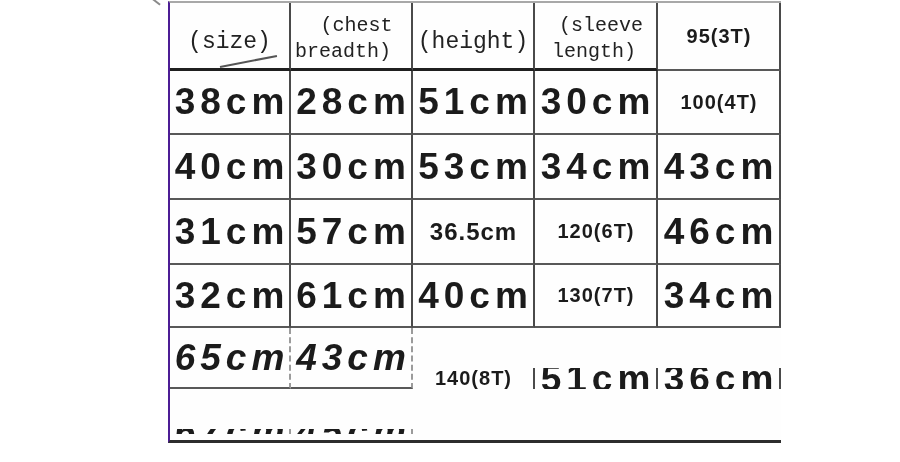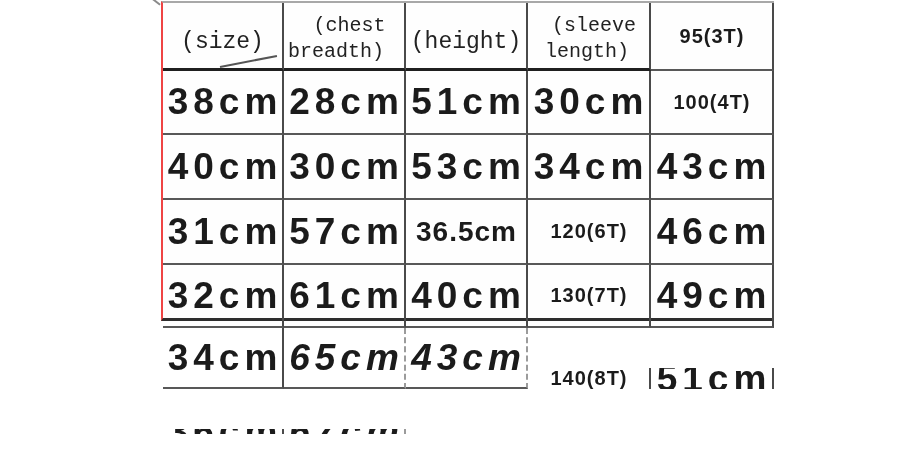--- a/index.html
+++ b/index.html
@@ -13,27 +13,27 @@
   }
   .stage {
     position: relative;
     width: 900px;
     height: 462px;
     background: #ffffff;
   }
   
   .size-table {
     position: absolute;
-    left: 161px;
+    left: 168px;
     top: 1px;
     width: 613px;   
-    height: 320px;
+    height: 442px;
     box-sizing: border-box;
     border-top: 2px solid #a8a8a8;
-    border-left: 2px solid #ef4444;
+    border-left: 2px solid #4c1d95;
     border-bottom: 3px solid #2d2d2d;
     background: #fefefe;
     display: grid;
     grid-template-columns: 121px 122px 122px 123px 123px;
     grid-template-rows: 68px 64px 65px 65px 63px 61px 45px;
   }
   .cell {
     box-sizing: border-box;
     border-right: 2px solid #4a4a4a;
     border-bottom: 2px solid #585858;
@@ -70,21 +70,21 @@
     letter-spacing: 5px;
     margin-right: -5px; 
     white-space: nowrap;
   }
   .size-col .num {
     font-size: 20px;
     letter-spacing: 1px;
     margin-right: -1px;
   }
   .tight .num {
-    font-size: 28px;
+    font-size: 24px;
     letter-spacing: 1px;
     margin-right: -1px;
   }
   .row-last { border-bottom: none; margin-top: 40px; }
   .dash-r { border-right: 2px dashed #9b9b9b; font-style: italic; }
   
   .artifact {
     position: absolute;
     background: #555555;
     pointer-events: none;
@@ -182,23 +182,20 @@
         <span class="num">61cm</span>
       </div>
     <div class="cell">
         <span class="num">40cm</span>
       </div>
 
     <div class="cell size-col">
         <span class="num">130(7T)</span>
       </div>
     <div class="cell">
-        <span class="num">49cm</span>
-      </div>
-    <div class="cell">
         <span class="num">34cm</span>
       </div>
     <div class="cell dash-r">
         <span class="num">65cm</span>
       </div>
     <div class="cell dash-r">
         <span class="num">43cm</span>
       </div>
 
     <div class="cell size-col row-last">
@@ -206,19 +203,22 @@
       </div>
     <div class="cell row-last">
         <span class="num">51cm</span>
       </div>
     <div class="cell row-last">
         <span class="num">36cm</span>
       </div>
     <div class="cell row-last dash-r">
         <span class="num">67cm</span>
       </div>
+    <div class="cell row-last dash-r">
+        <span class="num">45cm</span>
+      </div>
 
   </div>
 
   <div class="artifact artifact-arrow"></div>
   <div class="artifact artifact-tick"></div>
 
 </div>
 
 </body></html>

